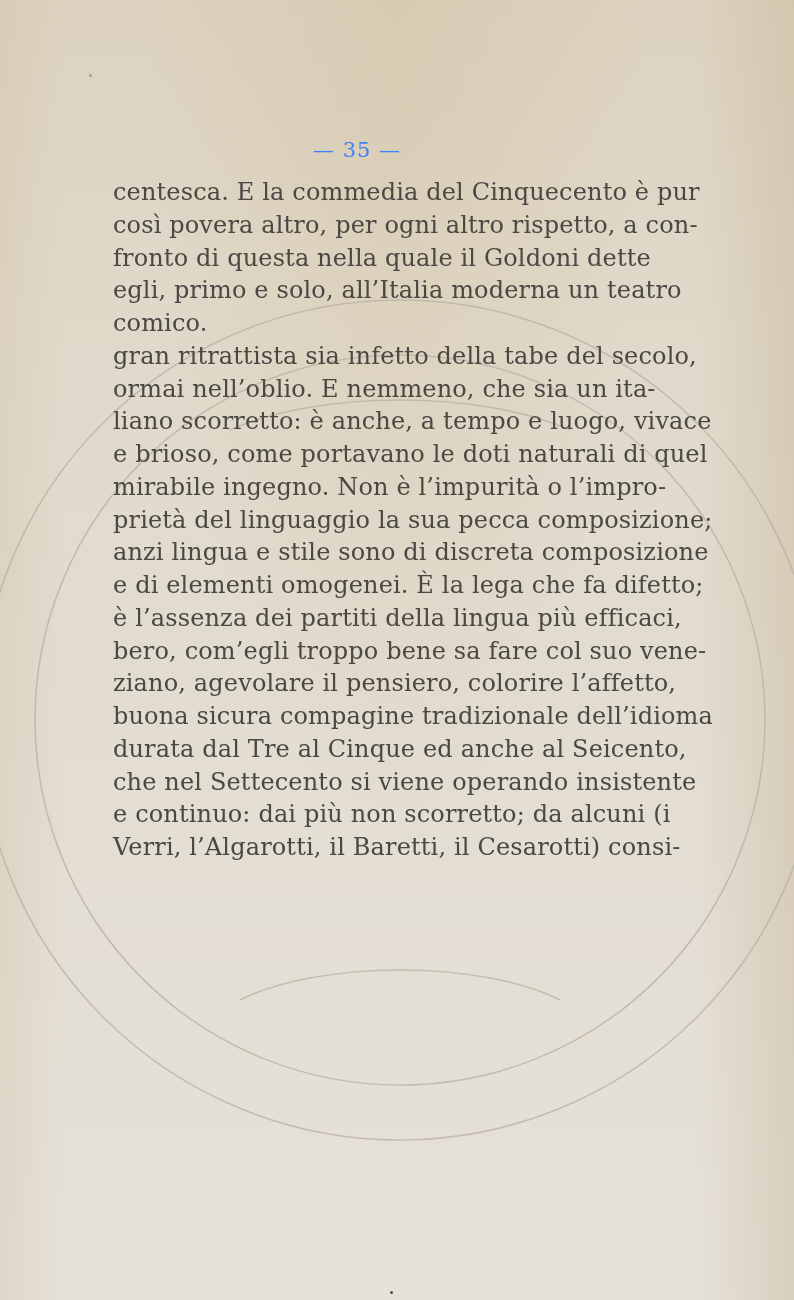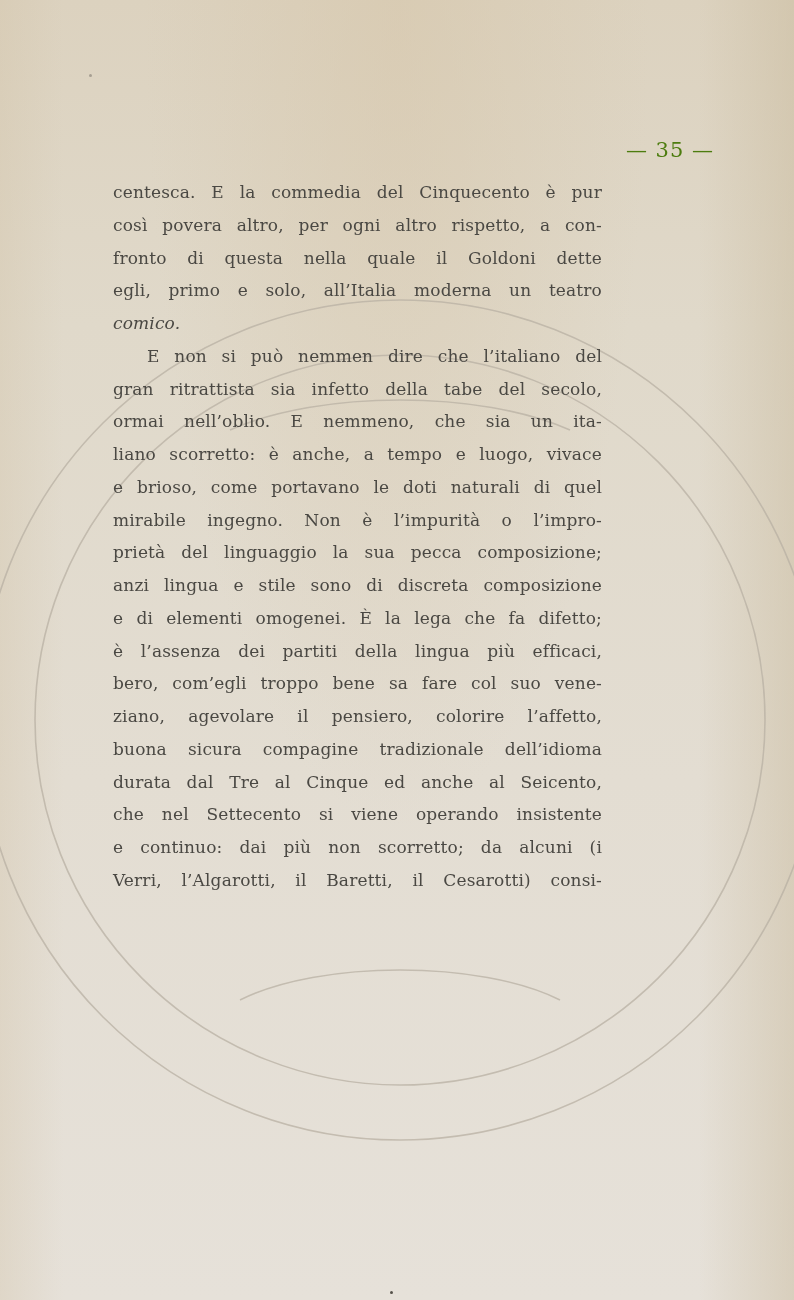--- a/index.html
+++ b/index.html
@@ -22,45 +22,44 @@
     position: absolute;
     left: 0; top: 0;
     width: 794px; height: 1300px;
     pointer-events: none;
   }
   .page-number {
     position: absolute;
     top: 138px;
     left: 0;
     width: 714px;
-    text-align: right;
+    text-align: center;
     font-size: 21px;
     letter-spacing: 1px;
-    color: #4d7c0f;
+    color: #3b82f6;
   }
   .text-block {
     position: absolute;
     left: 113px;
     top: 176px;
     width: 489px;
   }
   .line {
     display: block;
     height: 32.75px;
     line-height: 32.75px;
-    font-size: 17px;
+    font-size: 24px;
     white-space: nowrap;
     text-align: justify;
     text-align-last: justify;
     letter-spacing: 0.15px;
     word-spacing: 0px;
   }
   .line.last {
     text-align-last: left;
-    font-style: italic;
   }
   .line.indent {
     padding-left: 34px;
     box-sizing: border-box;
   }
   .speck {
     position: absolute;
     width: 3px; height: 3px;
     border-radius: 50%;
     background: #55514a;
@@ -82,21 +81,20 @@
 
 <div class="text-block">
   <div>
     <span class="line">centesca. E la commedia del Cinquecento è pur</span>
     <span class="line">così povera altro, per ogni altro rispetto, a con-</span>
     <span class="line">fronto di questa nella quale il Goldoni dette</span>
     <span class="line">egli, primo e solo, all’Italia moderna un teatro</span>
     <span class="line last">comico.</span>
   </div>
   <div>
-    <span class="line indent">E non si può nemmen dire che l’italiano del</span>
     <span class="line">gran ritrattista sia infetto della tabe del secolo,</span>
     <span class="line">ormai nell’oblio. E nemmeno, che sia un ita-</span>
     <span class="line">liano scorretto: è anche, a tempo e luogo, vivace</span>
     <span class="line">e brioso, come portavano le doti naturali di quel</span>
     <span class="line">mirabile ingegno. Non è l’impurità o l’impro-</span>
     <span class="line">prietà del linguaggio la sua pecca composizione;</span>
     <span class="line">anzi lingua e stile sono di discreta composizione</span>
     <span class="line">e di elementi omogenei. È la lega che fa difetto;</span>
     <span class="line">è l’assenza dei partiti della lingua più efficaci,</span>
     <span class="line">bero, com’egli troppo bene sa fare col suo vene-</span>

